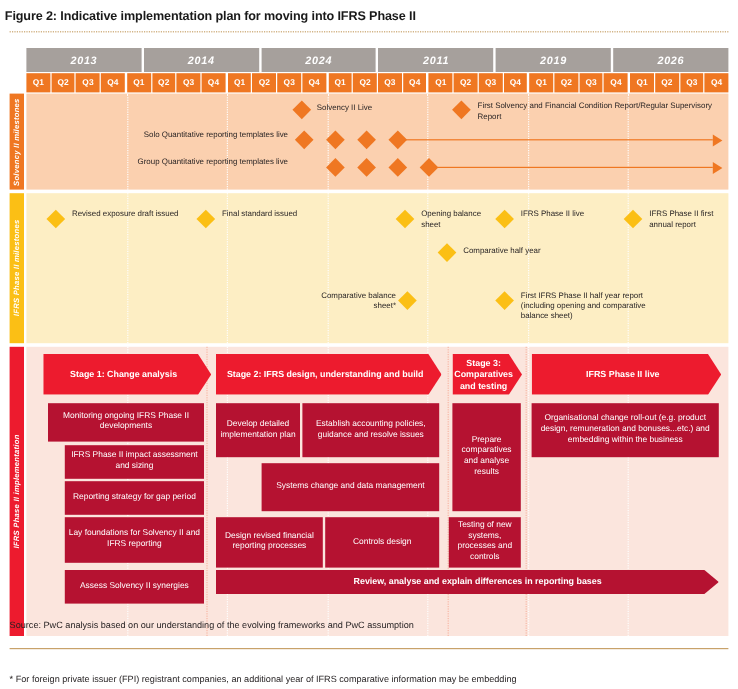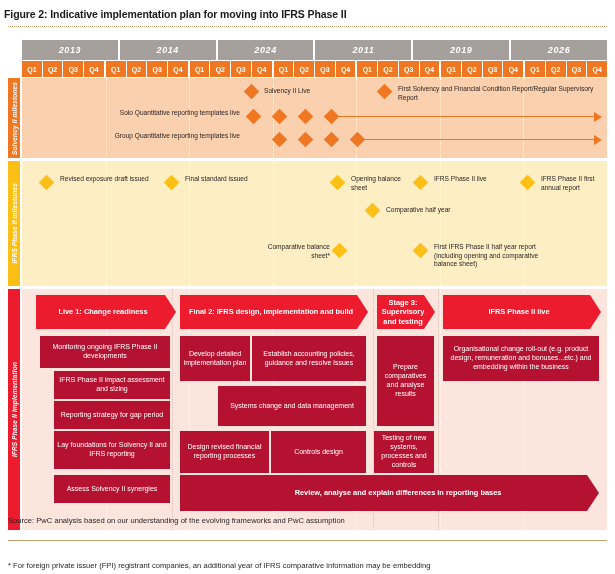--- a/index.html
+++ b/index.html
@@ -404,43 +404,43 @@
         <div class="gridline" style="left:250.5px"></div>
         <div class="gridline" style="left:334px"></div>
         <div class="gridline" style="left:417.5px"></div>
         <div class="gridline" style="left:501px"></div>
       </div>
 
       <div class="vsep" style="left:150px"></div>
       <div class="vsep" style="left:351px"></div>
       <div class="vsep" style="left:416px"></div>
 
-      <div class="stage" style="left:14px; width:140px;">Live 1: Change readiness</div>
-      <div class="stage" style="left:158px; width:188px;">Final 2: IFRS design, implementation and build</div>
-      <div class="stage" style="left:355px; width:58px;">Stage 3: Supervisory and testing</div>
+      <div class="stage" style="left:14px; width:140px;">Stage 1: Change analysis</div>
+      <div class="stage" style="left:158px; width:188px;">Stage 2: IFRS design, understanding and build</div>
+      <div class="stage" style="left:355px; width:58px;">Stage 3: Comparatives and testing</div>
       <div class="stage" style="left:421px; width:158px;">IFRS Phase II live</div>
 
       <div class="wbox" style="left:18px;  top:47px;  width:130px; height:32px;">Monitoring ongoing IFRS Phase II developments</div>
       <div class="wbox" style="left:32px;  top:82px;  width:116px; height:28px;">IFRS Phase II impact assessment and sizing</div>
       <div class="wbox" style="left:32px;  top:112px; width:116px; height:28px;">Reporting strategy for gap period</div>
       <div class="wbox" style="left:32px;  top:142px; width:116px; height:38px;">Lay foundations for Solvency II and IFRS reporting</div>
       <div class="wbox" style="left:32px;  top:186px; width:116px; height:28px;">Assess Solvency II synergies</div>
 
       <div class="wbox" style="left:158px; top:47px;  width:70px;  height:45px;">Develop detailed implementation plan</div>
       <div class="wbox" style="left:230px; top:47px;  width:114px; height:45px;">Establish accounting policies, guidance and resolve issues</div>
       <div class="wbox" style="left:196px; top:97px;  width:148px; height:40px;">Systems change and data management</div>
       <div class="wbox" style="left:158px; top:142px; width:89px;  height:42px;">Design revised financial reporting processes</div>
       <div class="wbox" style="left:249px; top:142px; width:95px;  height:42px;">Controls design</div>
 
       <div class="wbox" style="left:355px; top:47px;  width:57px;  height:90px;">Prepare comparatives and analyse results</div>
       <div class="wbox" style="left:352px; top:142px; width:60px;  height:42px;">Testing of new systems, processes and controls</div>
 
       <div class="wbox" style="left:421px; top:47px;  width:156px; height:45px;">Organisational change roll-out (e.g. product design, remuneration and bonuses...etc.) and embedding within the business</div>
 
-      <div class="wbox bold arrow" style="left:158px; top:186px; width:419px; height:36px;padding-left:31px;">Review, analyse and explain differences in reporting bases</div>
+      <div class="wbox bold arrow" style="left:158px; top:186px; width:419px; height:20px;padding-left:31px;">Review, analyse and explain differences in reporting bases</div>
     </div>
   </div>
 
 </div>
 
 <div id="footer-rule"></div>
 <div class="footnote" id="note-source">Source: PwC analysis based on our understanding of the evolving frameworks and PwC assumption</div>
 <div class="footnote" id="note-fpi">* For foreign private issuer (FPI) registrant companies, an additional year of IFRS comparative information may be embedding</div>
 
 </body></html>

